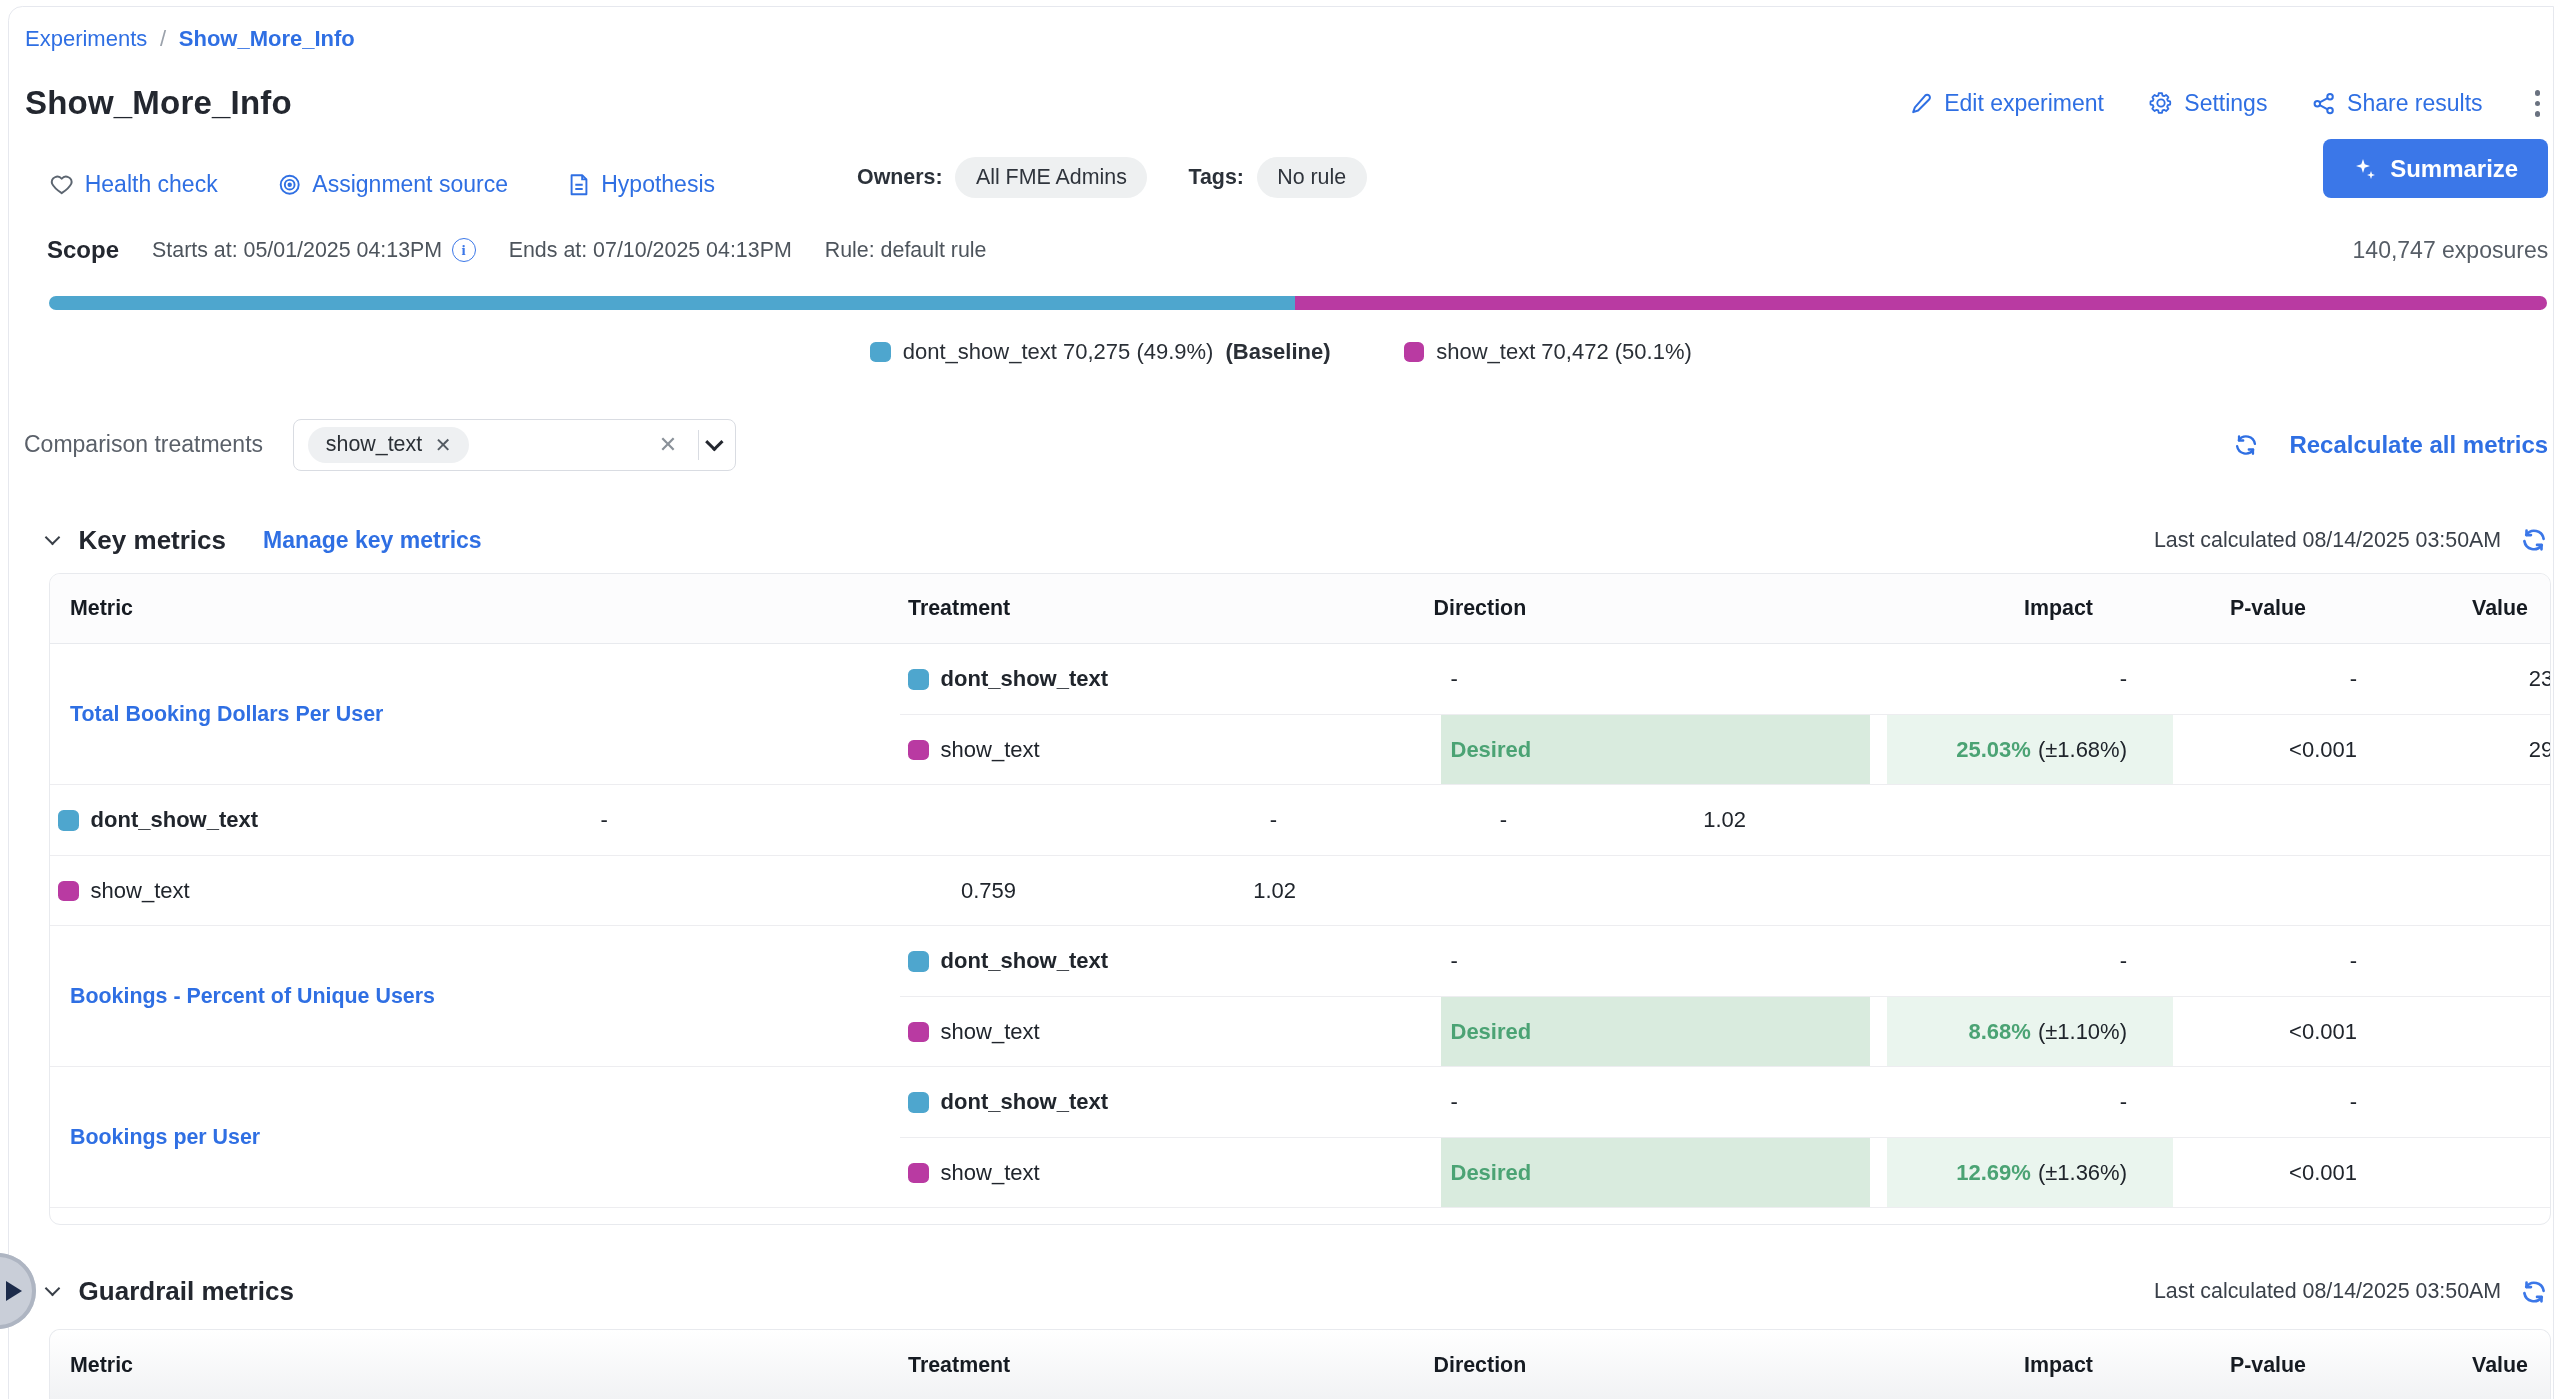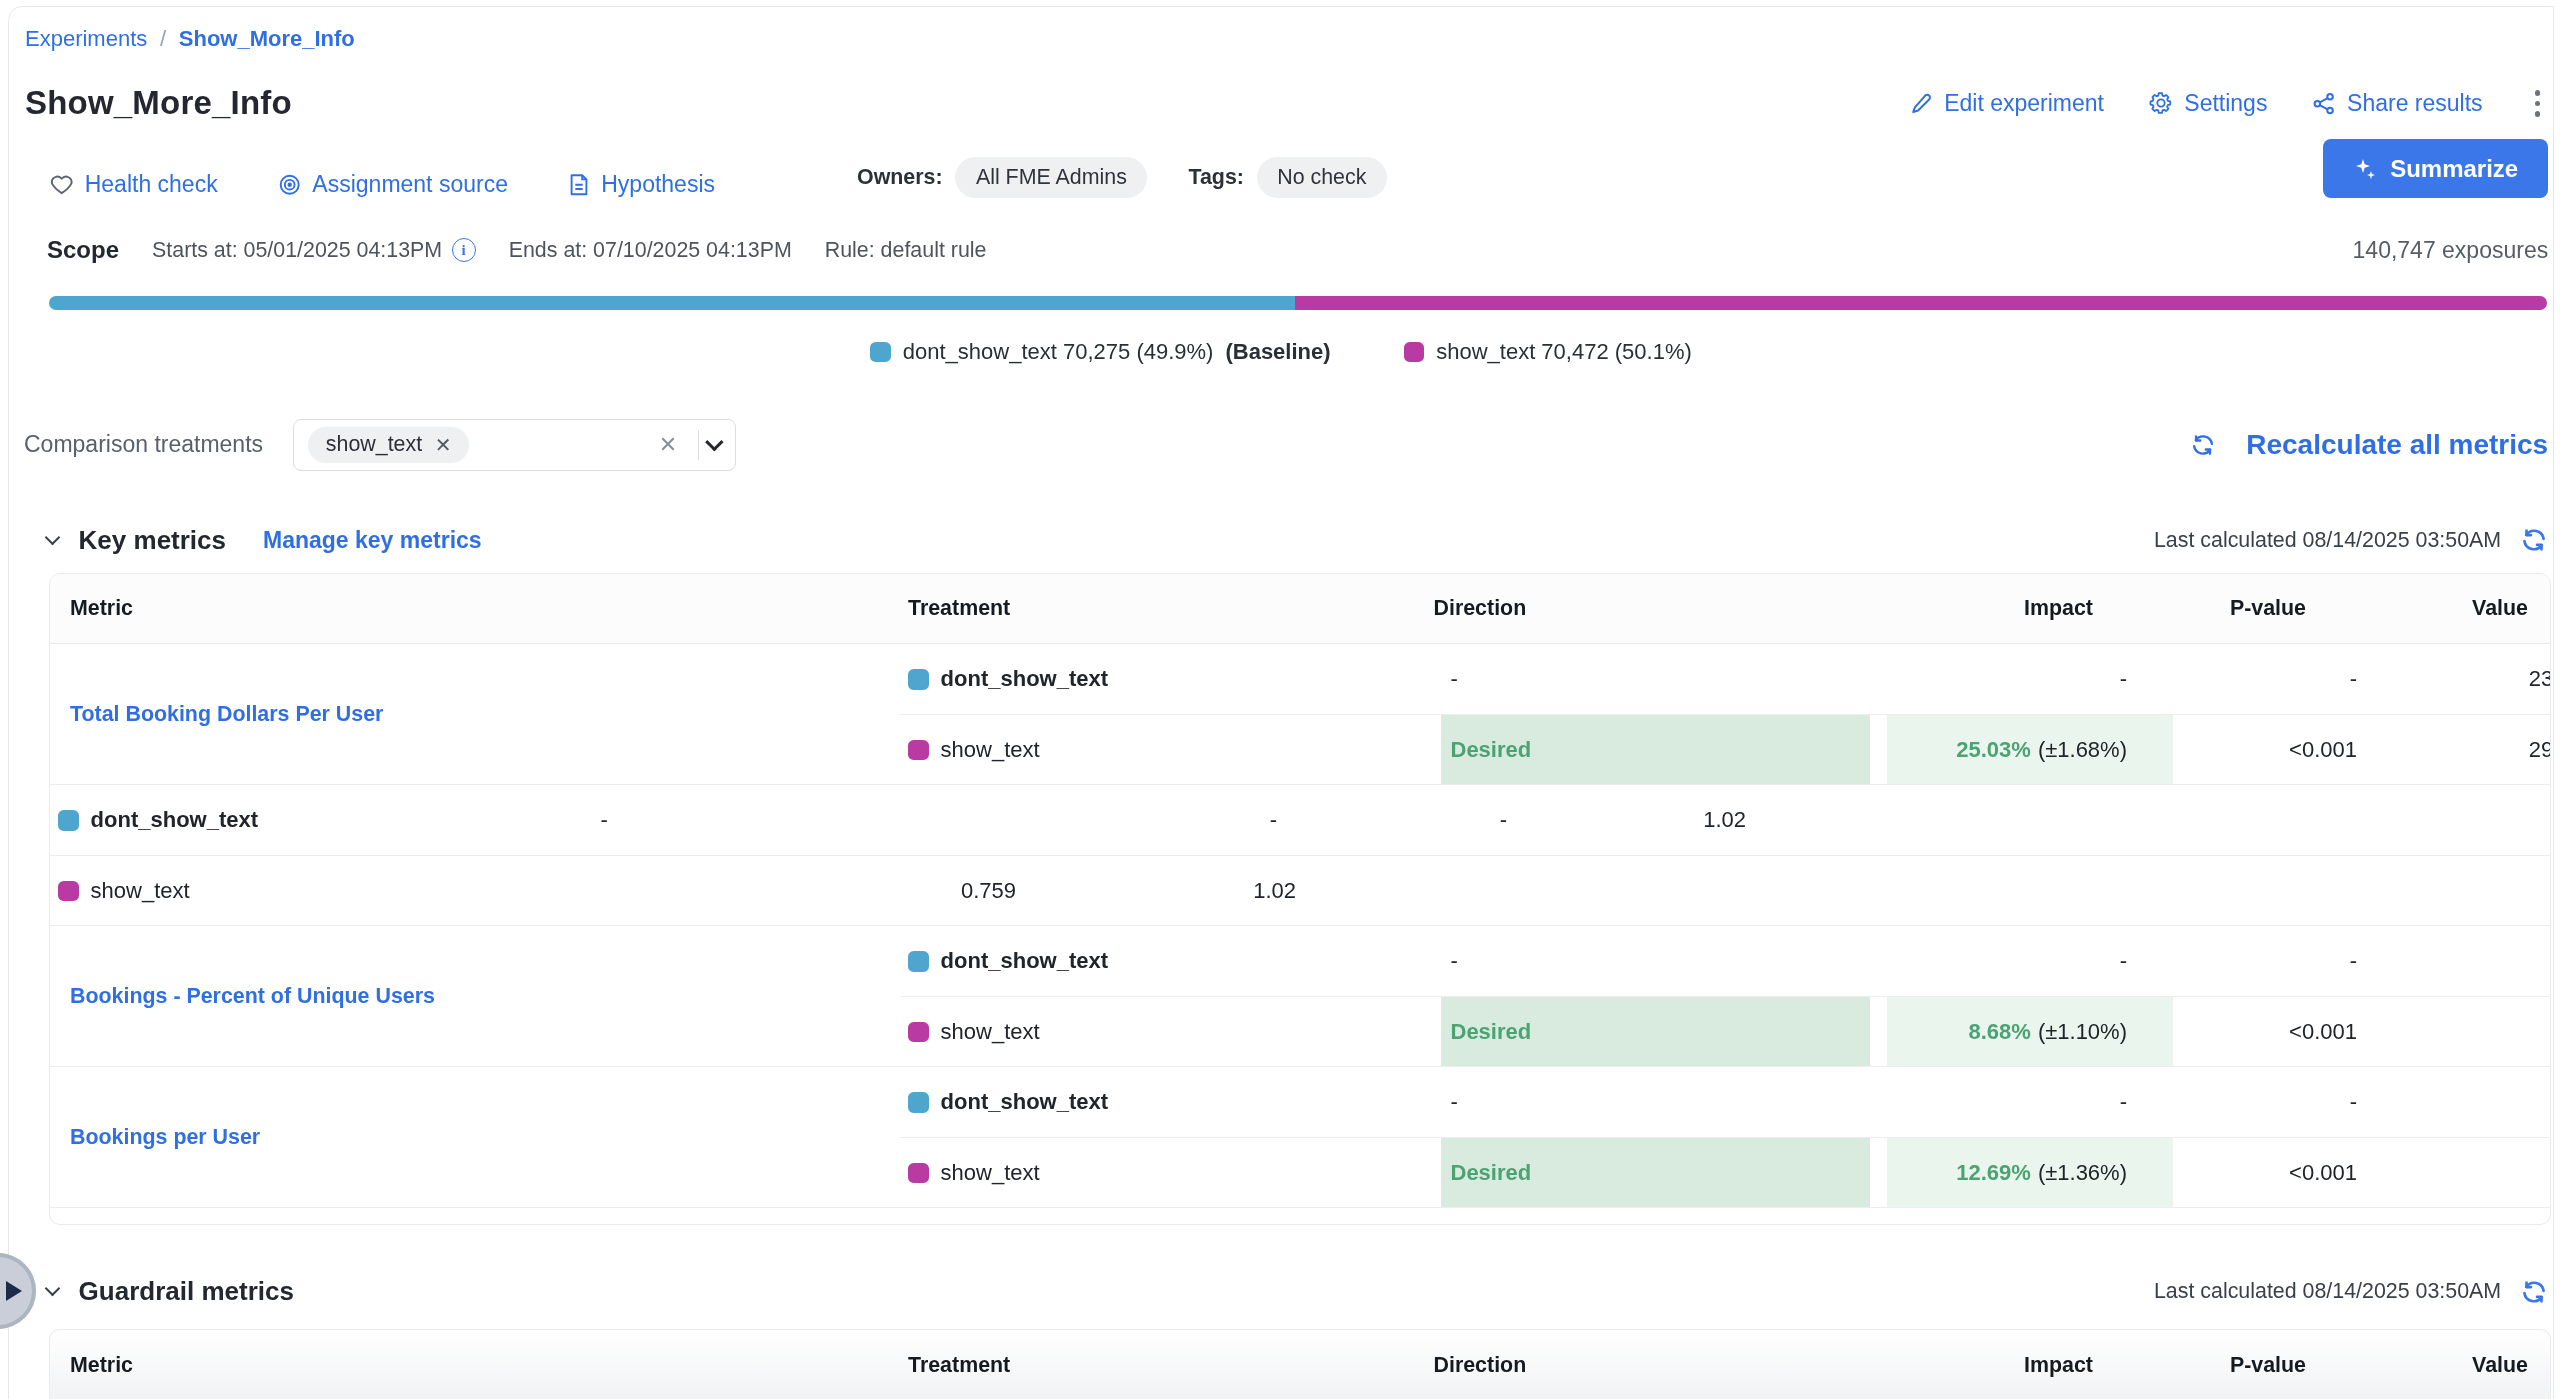--- a/index.html
+++ b/index.html
@@ -48,21 +48,21 @@
   
   .comparison-row{ margin:54px 4.8px 0 15px; display:flex; align-items:center;}
   .comparison-label{ font-size:23px; color:#5a6069;}
   .treat-select{ margin-left:30px; width:443px; height:52px; border:0.8px solid #d9dce2; border-radius:8px;
     display:flex; align-items:center; padding:0 14.3px; cursor:pointer;}
   .chip{ display:flex; align-items:center; gap:12.7px; background:#eef0f2; border-radius:793px; padding:5.6px 17.5px; font-size:21.4px; color:#2b3036;}
   .chip .x{ color:#545b63; font-size:20px; cursor:pointer;}
   .select-clear{ margin-left:auto; color:#8a9199; font-size:22px; cursor:pointer; padding:0 11px;}
   .select-divider{ width:0.8px; height:30px; background:#d9dce2; margin:0 9.5px;}
   .chev{ width:12.7px; height:12.7px; border-right:3.2px solid #23272f; border-bottom:3.2px solid #23272f; transform:rotate(45deg) translate(-2.4px,-2.4px); cursor:pointer;}
-  .recalc{ margin-left:auto; display:flex; align-items:center; gap:30px; color:#2f6fe3; font-size:28px; font-weight:600; cursor:pointer;}
+  .recalc{ margin-left:auto; display:flex; align-items:center; gap:30px; color:#2f6fe3; font-size:24px; font-weight:600; cursor:pointer;}
   
   .section-header{ margin:54px 4.8px 0 38px; display:flex; align-items:center;}
   .sec-chev{ width:11px; height:11px; border-right:2.8px solid #3a4049; border-bottom:2.8px solid #3a4049; transform:rotate(45deg); margin-right:20.6px; margin-top:-6.4px; cursor:pointer;}
   .section-title{ font-size:26px; font-weight:700; color:#23272f;}
   .manage-link{ margin-left:37px; color:#2f6fe3; font-size:23px; font-weight:600; cursor:pointer;}
   .last-calc{ margin-left:auto; display:flex; align-items:center; gap:19px; font-size:21.4px; color:#3a4049;}
   
   .metrics-card{ margin:17.5px 1.6px 0 40px; border:0.8px solid #e8eaee; border-radius:11px; overflow:hidden; background:#fff; padding-bottom:16px;}
   .t-head{ display:grid; grid-template-columns:850px 524px 429px 286px 171px 245px; height:70px; align-items:center;
     background:#fcfcfd; border-bottom:0.8px solid #e8eaee; font-size:21.4px; font-weight:700; color:#161b22;}
@@ -187,21 +187,21 @@
           </svg>
       </span>
       <span>Hypothesis</span>
     </div>
     <div class="owners">
       <span class="meta-label">Owners:</span>
       <span class="pill">All FME Admins</span>
     </div>
     <div class="tags">
       <span class="meta-label">Tags:</span>
-      <span class="pill">No check</span>
+      <span class="pill">No rule</span>
     </div>
     <button class="summarize-btn">
       <span class="icon">
         <svg width="24" height="24" viewBox="0 0 24 24" fill="#fff">
             <path d="M10 2l1.7 5.3L17 9l-5.3 1.7L10 16l-1.7-5.3L3 9l5.3-1.7z"></path>
             <path d="M18 14l1 3 3 1-3 1-1 3-1-3-3-1 3-1z"></path>
           </svg>
       </span>
       <span>Summarize</span>
     </button>

